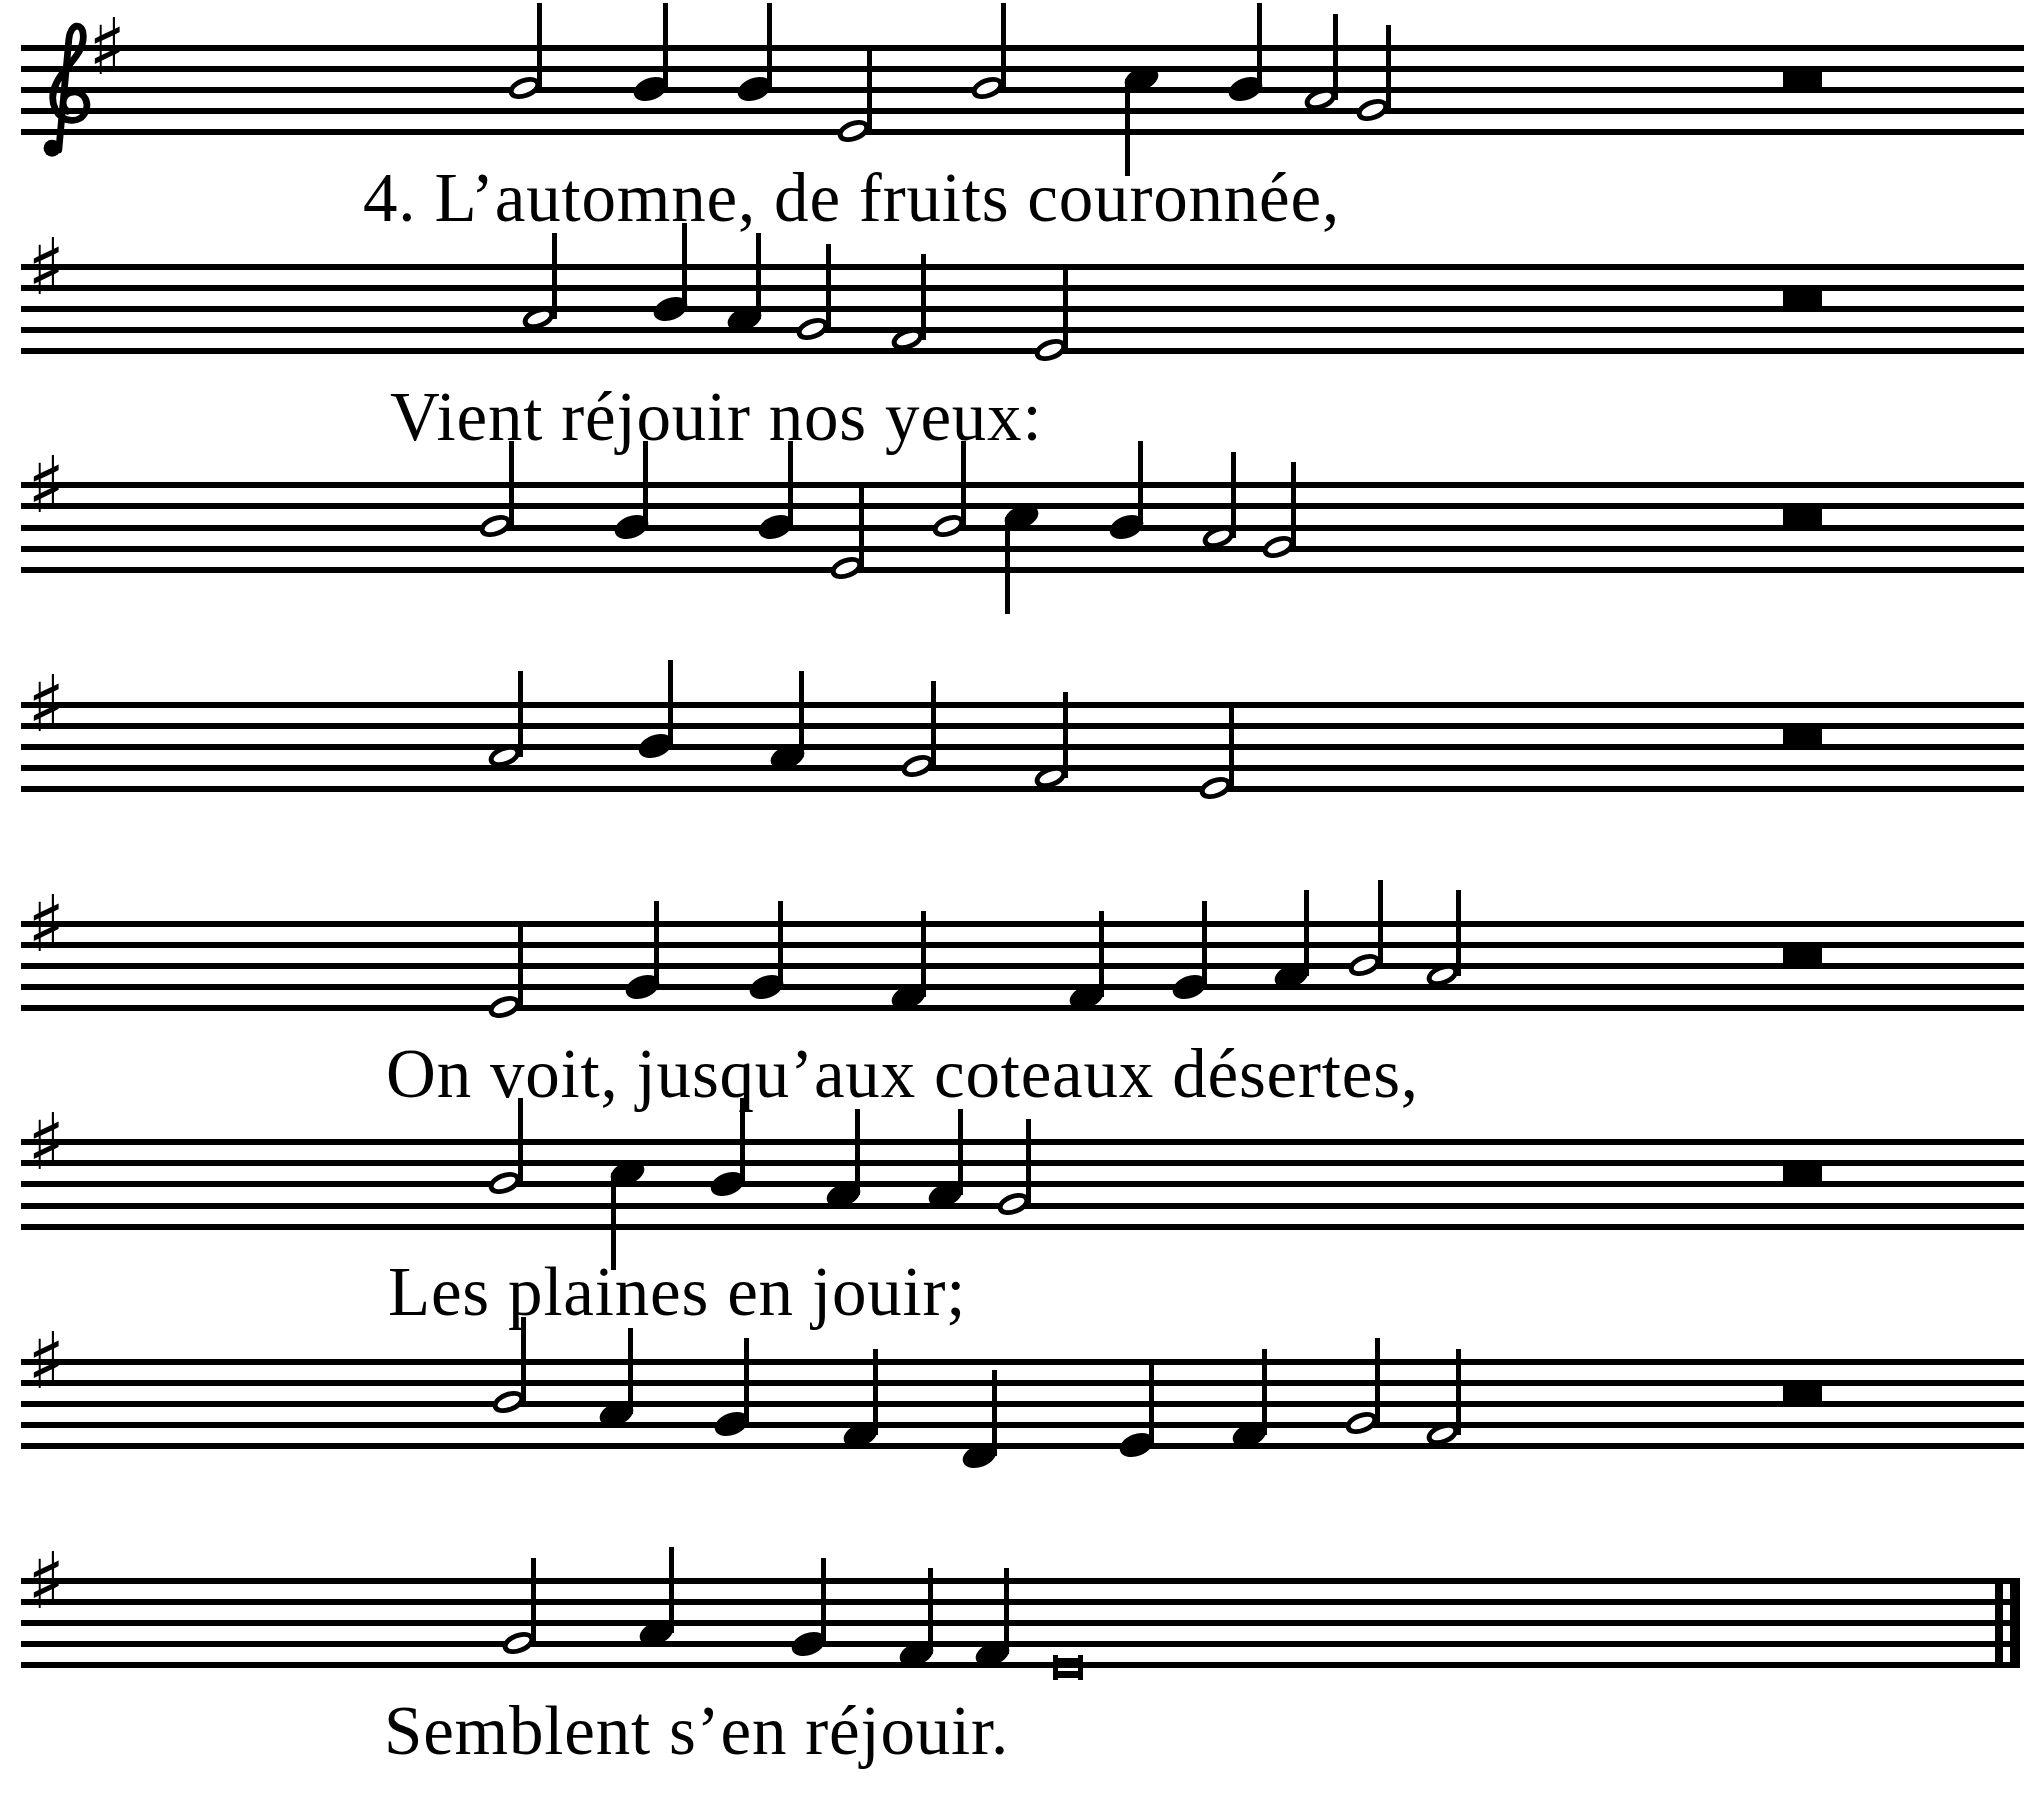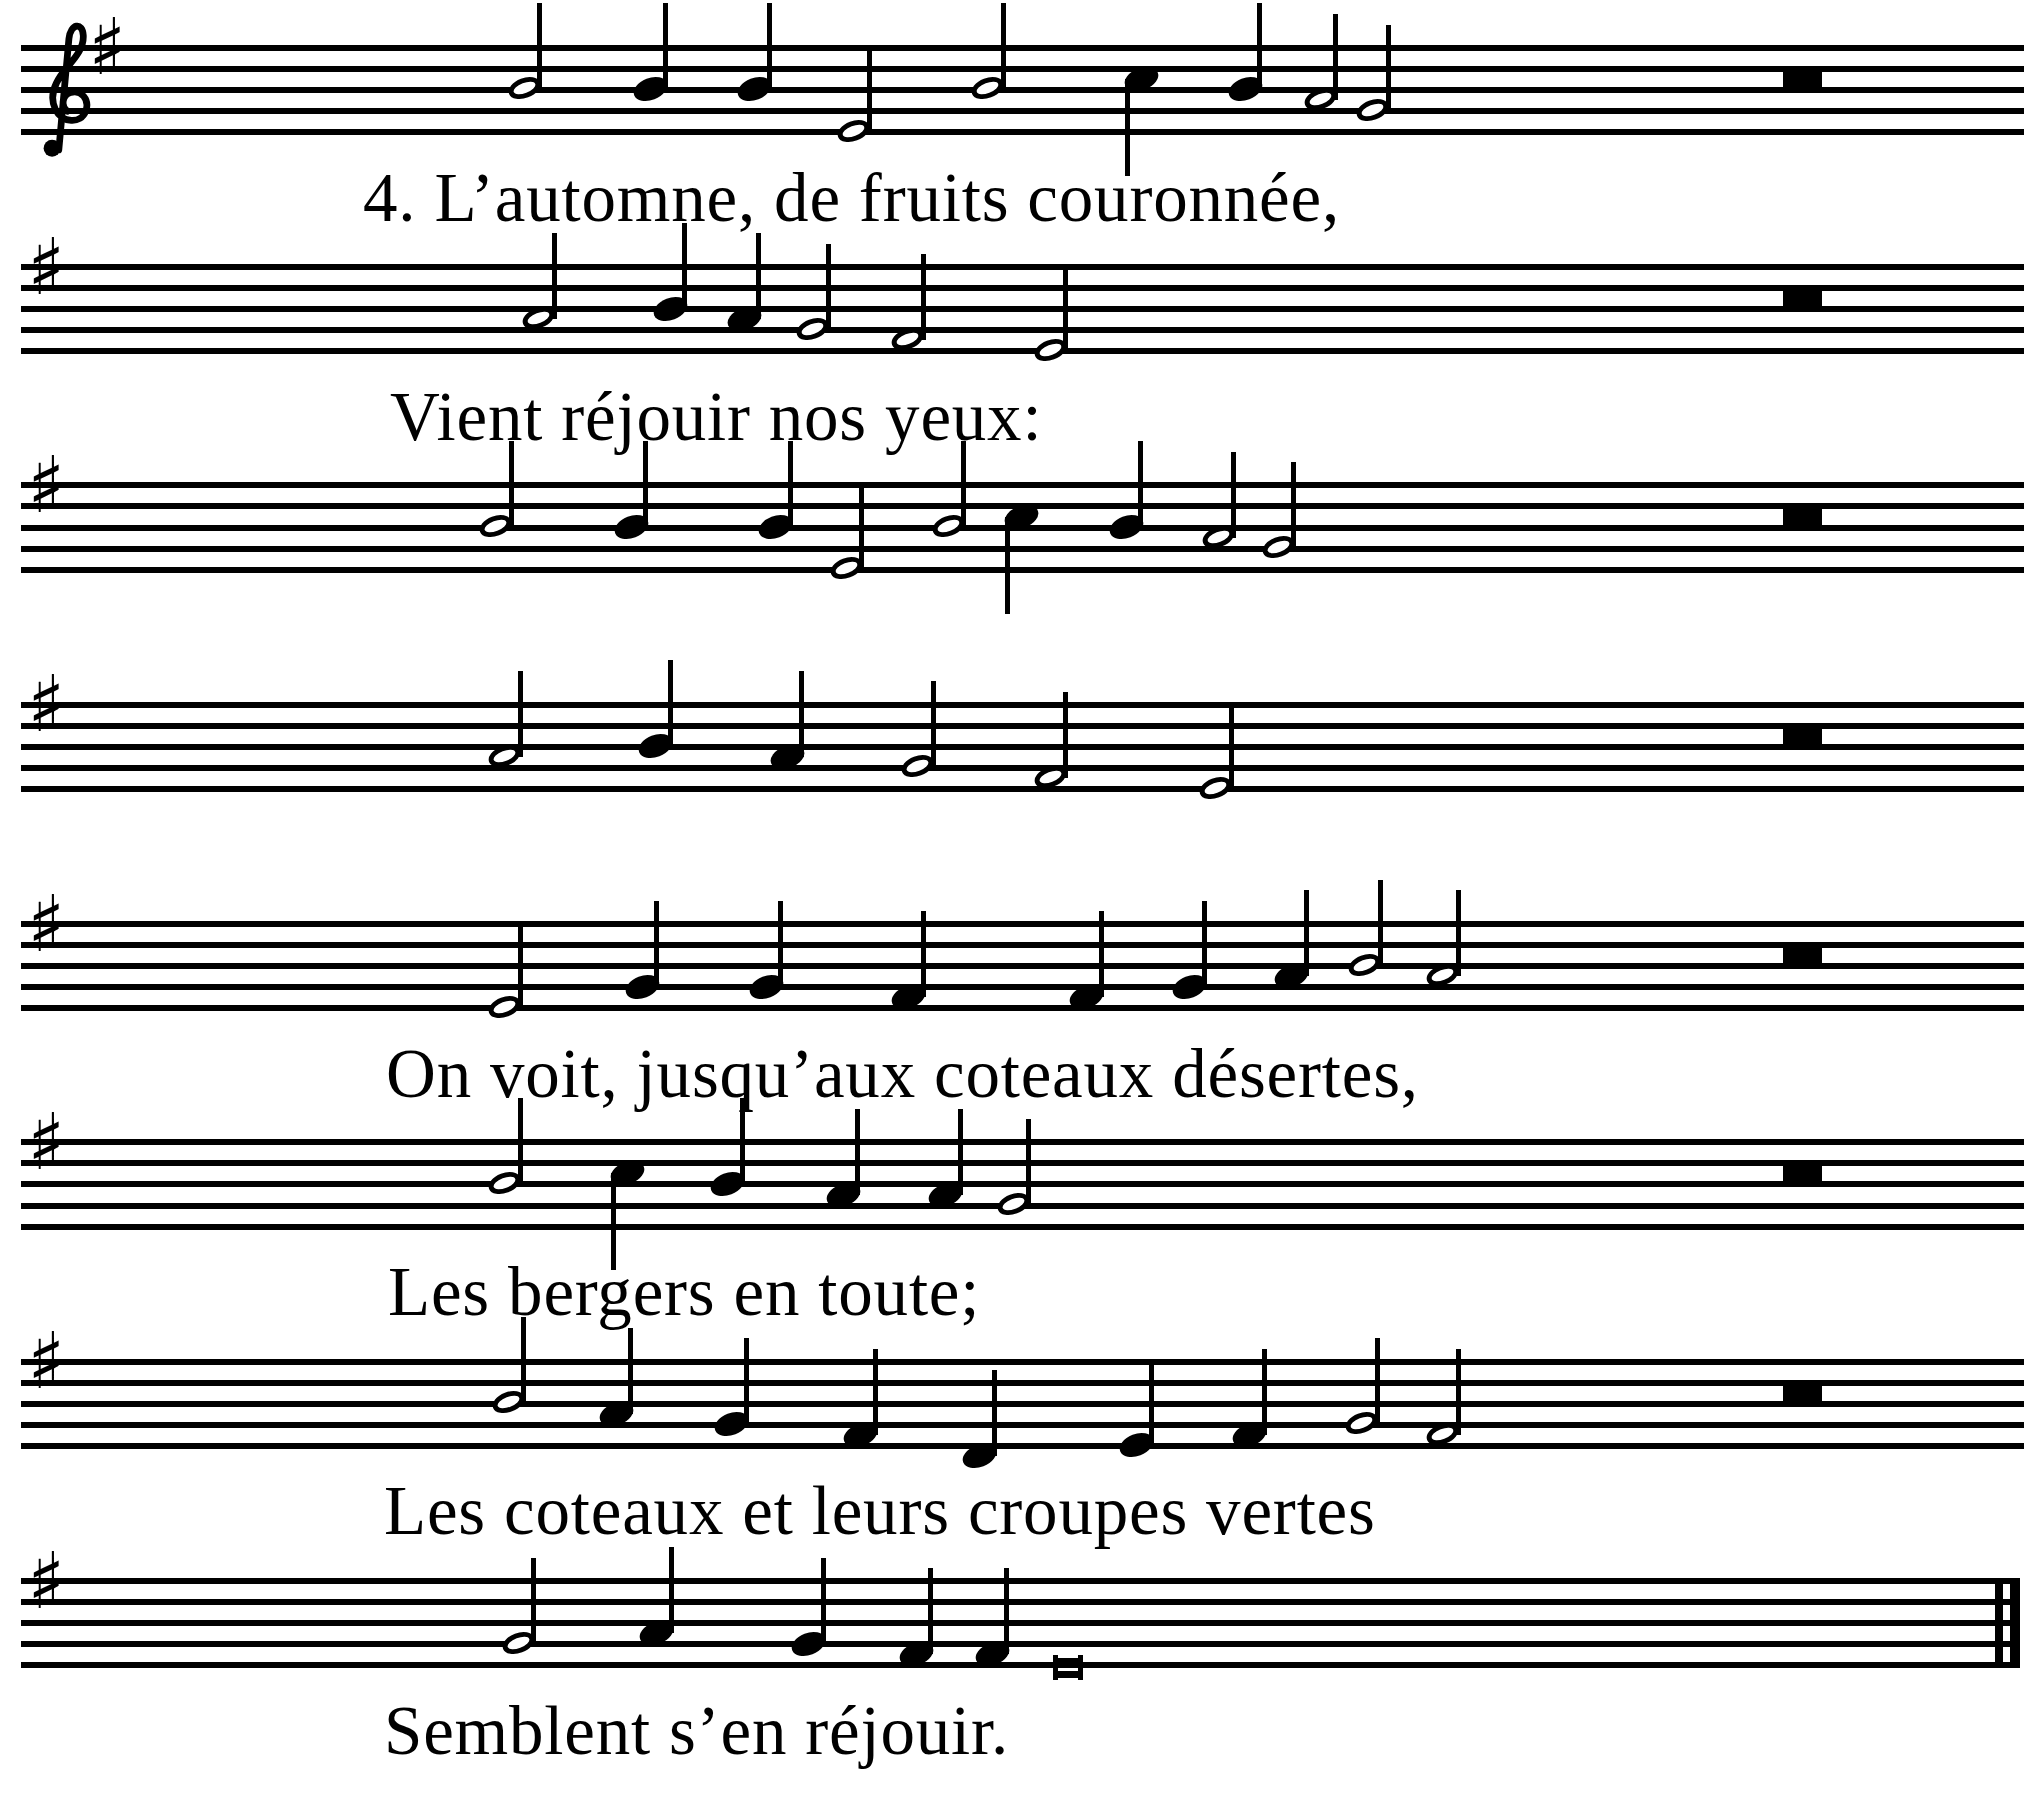--- a/index.html
+++ b/index.html
@@ -168,21 +168,21 @@
       <div class="head-quarter" style="left: 710px; top: 1173px;"></div>
       <div class="stem" style="left: 740px; top: 1098px; height: 86px;"></div>
       <div class="head-quarter" style="left: 826px; top: 1184px;"></div>
       <div class="stem" style="left: 855px; top: 1109px; height: 86px;"></div>
       <div class="head-quarter" style="left: 928px; top: 1184px;"></div>
       <div class="stem" style="left: 958px; top: 1109px; height: 86px;"></div>
       <div class="head-half" style="left: 997px; top: 1194px;"></div>
       <div class="stem" style="left: 1026px; top: 1119px; height: 86px;"></div>
       <div class="half-rest" style="left: 1783px; top: 1164px;"></div>
     </div>
-    <div class="lyric" style="left: 388px; top: 1258px;">Les bergers en toute;</div>
+    <div class="lyric" style="left: 388px; top: 1258px;">Les plaines en jouir;</div>
     <div style="position: absolute; left: 0px; top: 0px;">
       <div class="staff-line" style="left: 21px; top: 1359px; width: 2003px;"></div>
       <div class="staff-line" style="left: 21px; top: 1380px; width: 2003px;"></div>
       <div class="staff-line" style="left: 21px; top: 1401px; width: 2003px;"></div>
       <div class="staff-line" style="left: 21px; top: 1422px; width: 2003px;"></div>
       <div class="staff-line" style="left: 21px; top: 1443px; width: 2003px;"></div>
       <div class="sharp" style="left: 27px; top: 1322px;">♯</div>
       <div class="head-half" style="left: 492px; top: 1392px;"></div>
       <div class="stem" style="left: 521px; top: 1317px; height: 86px;"></div>
       <div class="head-quarter" style="left: 599px; top: 1403px;"></div>
@@ -196,21 +196,20 @@
       <div class="head-quarter" style="left: 1119px; top: 1434px;"></div>
       <div class="stem" style="left: 1149px; top: 1359px; height: 86px;"></div>
       <div class="head-quarter" style="left: 1232px; top: 1424px;"></div>
       <div class="stem" style="left: 1262px; top: 1349px; height: 86px;"></div>
       <div class="head-half" style="left: 1345px; top: 1413px;"></div>
       <div class="stem" style="left: 1375px; top: 1338px; height: 86px;"></div>
       <div class="head-half" style="left: 1426px; top: 1424px;"></div>
       <div class="stem" style="left: 1456px; top: 1349px; height: 86px;"></div>
       <div class="half-rest" style="left: 1783px; top: 1383px;"></div>
     </div>
-    <div class="lyric" style="left: 384px; top: 1477px;">Les coteaux et leurs croupes vertes</div>
     <div style="position: absolute; left: 0px; top: 0px;">
       <div class="staff-line" style="left: 21px; top: 1578px; width: 1999px;"></div>
       <div class="staff-line" style="left: 21px; top: 1599px; width: 1999px;"></div>
       <div class="staff-line" style="left: 21px; top: 1620px; width: 1999px;"></div>
       <div class="staff-line" style="left: 21px; top: 1641px; width: 1999px;"></div>
       <div class="staff-line" style="left: 21px; top: 1662px; width: 1999px;"></div>
       <div class="sharp" style="left: 27px; top: 1542px;">♯</div>
       <div class="head-half" style="left: 502px; top: 1633px;"></div>
       <div class="stem" style="left: 531px; top: 1558px; height: 86px;"></div>
       <div class="head-quarter" style="left: 639px; top: 1622px;"></div>

